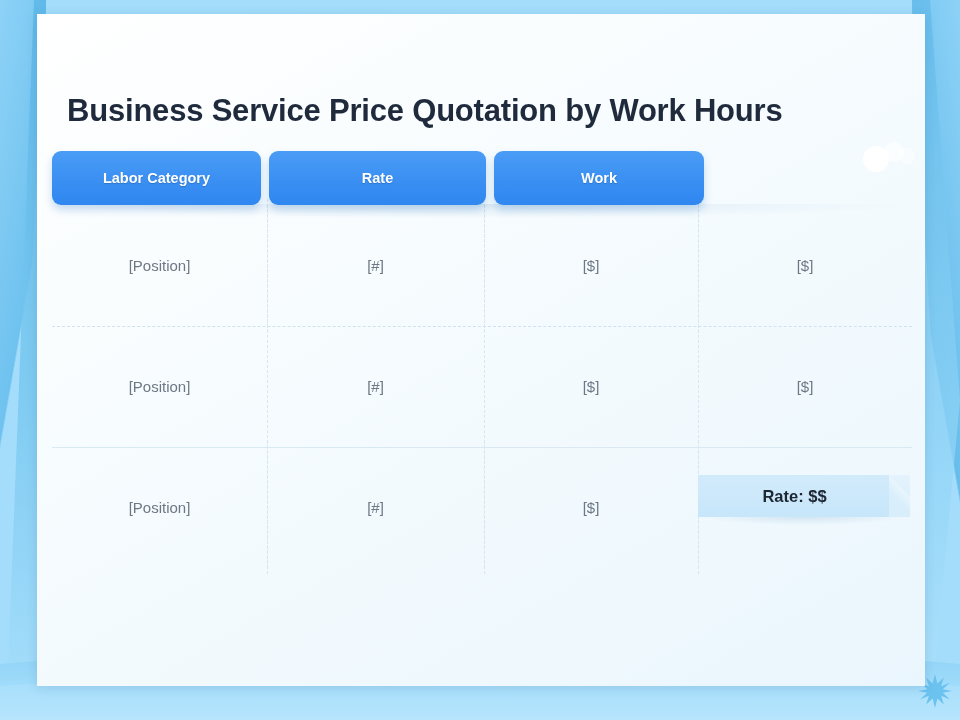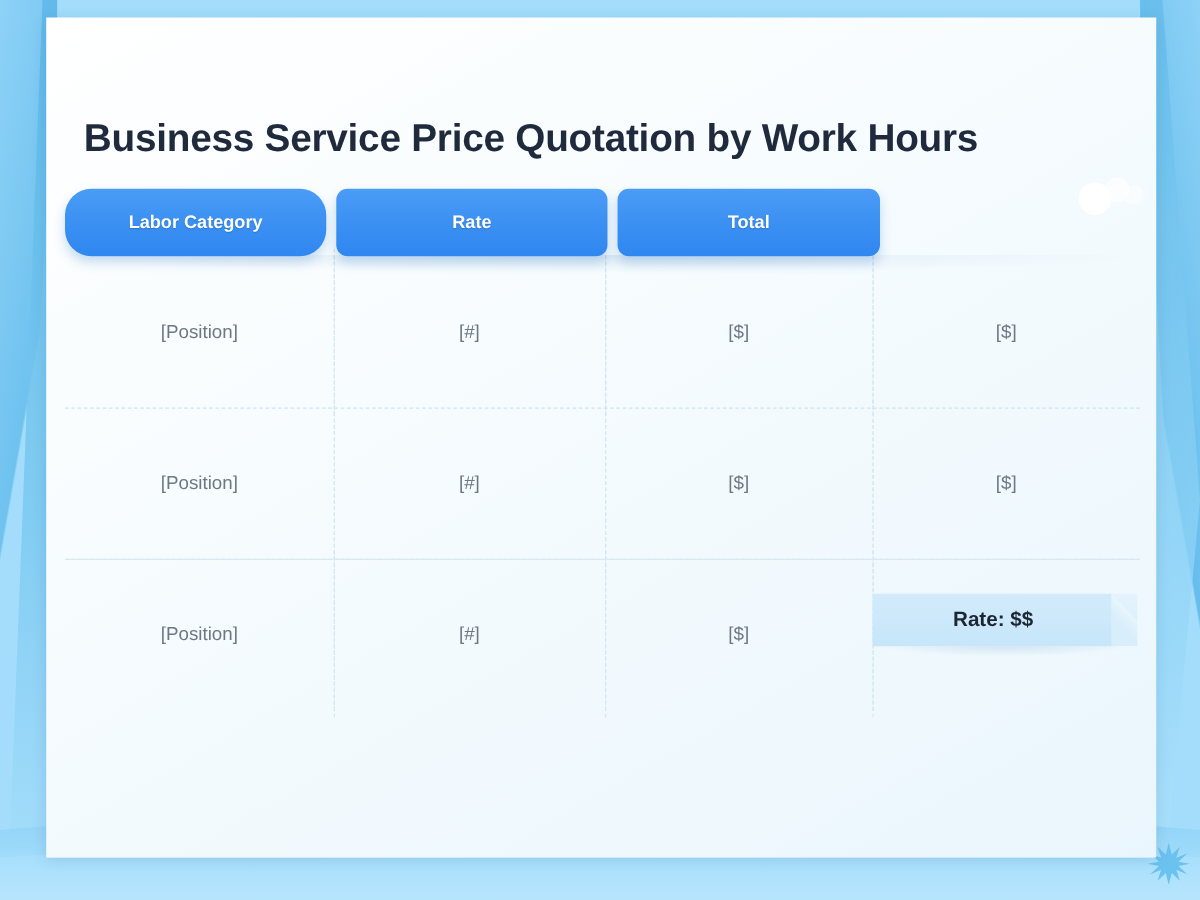--- a/index.html
+++ b/index.html
@@ -120,21 +120,21 @@
     background: linear-gradient(180deg, #4a9cf5 0%, #3a8ff2 55%, #2f87f0 100%);
     color: #ffffff;
     font-size: 14.5px;
     font-weight: bold;
     display: flex;
     align-items: center;
     justify-content: center;
     box-shadow: 0 5px 9px rgba(60,130,200,.28);
     text-shadow: 0 1px 1px rgba(20,70,130,.35);
   }
-  .th.c0 { width: 209px; border-radius: 21px; }
+  .th.c0 { width: 209px; }
   .th.c1 { width: 217px; }
   .th.c2 { width: 208px; }
   .th.c3 { width: 210px; }
 
   
   .thead-shadow {
     position: absolute;
     left: 15px;
     top: 190px;
     width: 860px;
@@ -293,21 +293,21 @@
       <span class="c c3"></span>
     </div>
 
     <div class="thead-shadow"></div>
 
     <div class="table">
 
       <div class="thead">
         <div class="th c0">Labor Category</div>
         <div class="th c1">Rate</div>
-        <div class="th c3">Total</div>
+        <div class="th c3">Work</div>
       </div>
 
       <div class="tbody">
         <div class="col-divider" style="left:215px"></div>
         <div class="col-divider" style="left:432px"></div>
         <div class="col-divider" style="left:646px"></div>
 
         <div class="trow">
           <div class="td c0">[Position]</div>
           <div class="td c1">[#]</div>

